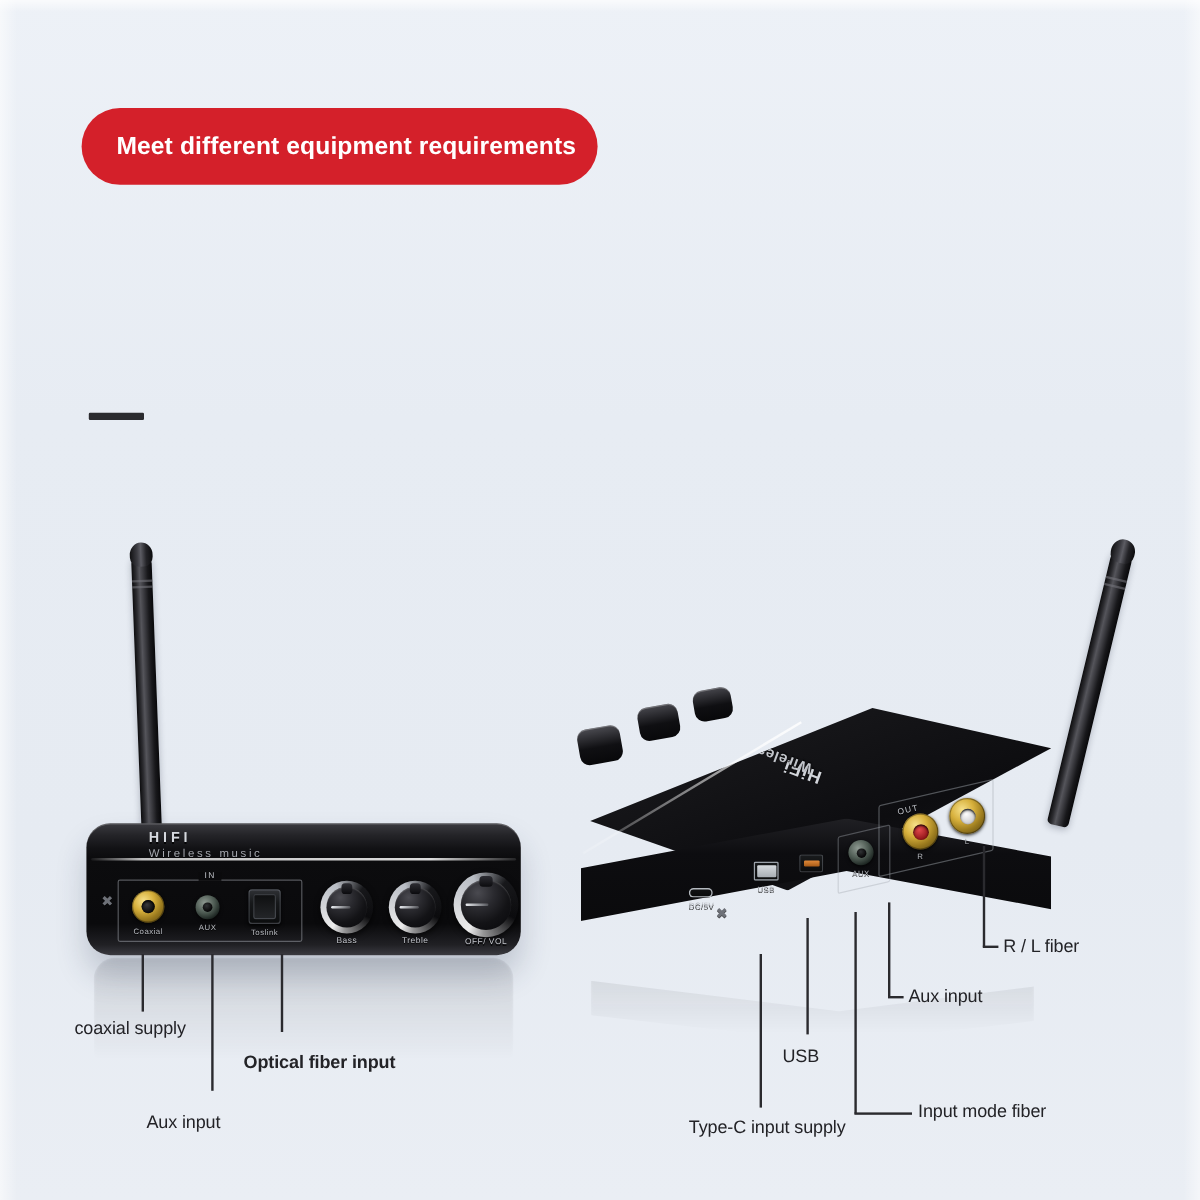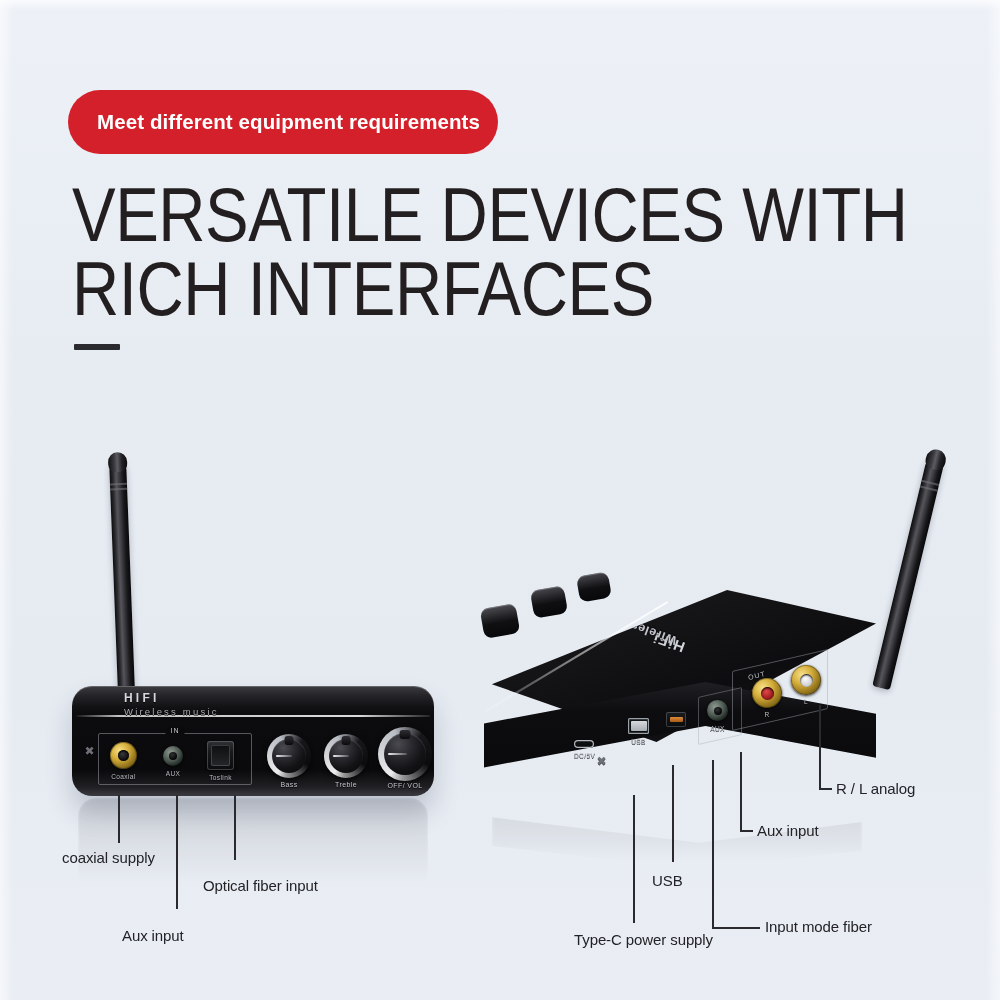--- a/index.html
+++ b/index.html
@@ -364,24 +364,20 @@
 </style>
 </head>
 <body>
 
 <div class="page">
 
   <div class="badge">
     <span class="badge-label">Meet different equipment requirements</span>
   </div>
 
-  <div class="headline">
-    <span class="headline-line">VERSATILE DEVICES WITH</span>
-    <span class="headline-line">RICH INTERFACES</span>
-  </div>
 
   <div class="rule"></div>
 
 
   <div class="stage">
 
     <div class="antenna" style="left:118px; top:461px; width:17px; height:232px; transform:rotate(-2.2deg); transform-origin:bottom center;">
       <div class="tip"></div>
       <div class="ring" style="top:22px;"></div>
       <div class="ring" style="top:27px;"></div>
@@ -551,34 +547,34 @@
                 clip-path:polygon(0% 30%, 56% 0%, 100% 24%, 100% 60%, 56% 34%, 0% 66%);
                 background:linear-gradient(180deg,#0a0a0c,#2a2a30);"></div>
 
     <div class="leader v" style="left:118px; top:795px; height:48px;"></div>
     <div class="callout" style="left:62px; top:849px;">coaxial supply</div>
 
     <div class="leader v" style="left:176px; top:795px; height:114px;"></div>
     <div class="callout" style="left:122px; top:927px;">Aux input</div>
 
     <div class="leader v" style="left:234px; top:795px; height:65px;"></div>
-    <div class="callout" style="left:203px; top:877px;">Optical fiber input</div>
+    <div class="callout" style="left:203px; top:877px;font-weight:bold;">Optical fiber input</div>
 
     <div class="leader v" style="left:633px; top:795px; height:128px;"></div>
-    <div class="callout" style="left:574px; top:931px;">Type-C power supply</div>
+    <div class="callout" style="left:574px; top:931px;">Type-C input supply</div>
 
     <div class="leader v" style="left:672px; top:765px; height:97px;"></div>
     <div class="callout" style="left:652px; top:872px;">USB</div>
 
     <div class="leader v" style="left:712px; top:760px; height:168px;"></div>
     <div class="leader h" style="left:712px; top:927px; width:48px;"></div>
     <div class="callout" style="left:765px; top:918px;">Input mode fiber</div>
 
     <div class="leader v" style="left:740px; top:752px; height:79px;"></div>
     <div class="leader h" style="left:740px; top:830px; width:13px;"></div>
     <div class="callout" style="left:757px; top:822px;">Aux input</div>
 
     <div class="leader v" style="left:819px; top:705px; height:84px;"></div>
     <div class="leader h" style="left:819px; top:788px; width:13px;"></div>
-    <div class="callout" style="left:836px; top:780px;">R / L analog</div>
+    <div class="callout" style="left:836px; top:780px;">R / L fiber</div>
 
   </div>
 </div>
 
 </body></html>

